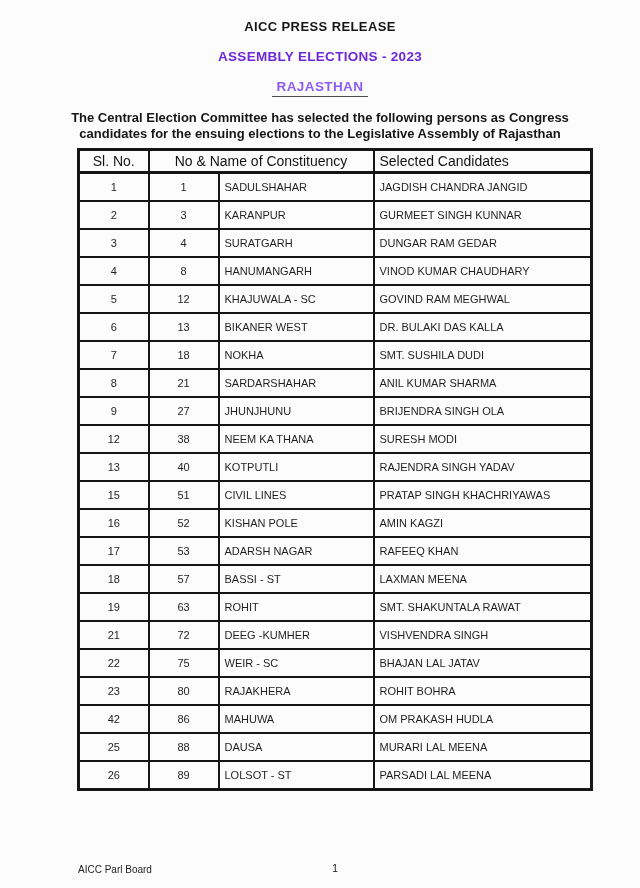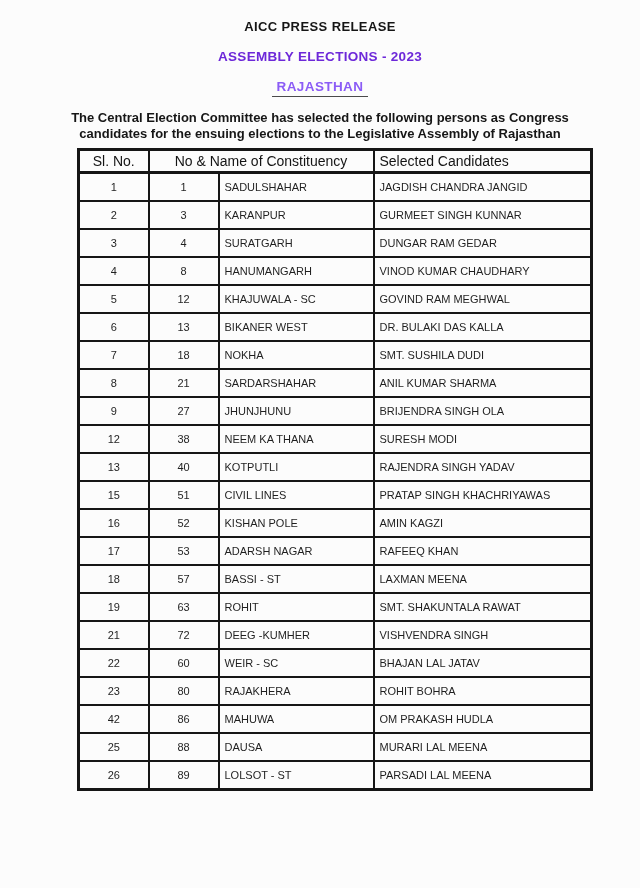--- a/index.html
+++ b/index.html
@@ -172,21 +172,21 @@
           <td class="col-cand">SMT. SHAKUNTALA RAWAT</td>
         </tr>
         <tr>
           <td class="col-sl">21</td>
           <td class="col-no">72</td>
           <td class="col-name">DEEG -KUMHER</td>
           <td class="col-cand">VISHVENDRA SINGH</td>
         </tr>
         <tr>
           <td class="col-sl">22</td>
-          <td class="col-no">60</td>
+          <td class="col-no">75</td>
           <td class="col-name">WEIR - SC</td>
           <td class="col-cand">BHAJAN LAL JATAV</td>
         </tr>
         <tr>
           <td class="col-sl">23</td>
           <td class="col-no">80</td>
           <td class="col-name">RAJAKHERA</td>
           <td class="col-cand">ROHIT BOHRA</td>
         </tr>
         <tr>
@@ -203,14 +203,18 @@
         </tr>
         <tr>
           <td class="col-sl">26</td>
           <td class="col-no">89</td>
           <td class="col-name">LOLSOT - ST</td>
           <td class="col-cand">PARSADI LAL MEENA</td>
         </tr>
       </tbody>
   </table>
 
+  <div class="footer">
+    <span class="f-left">AICC Parl Board</span>
+    <span class="f-page">1</span>
+  </div>
 
 </div>
 
 </body></html>

